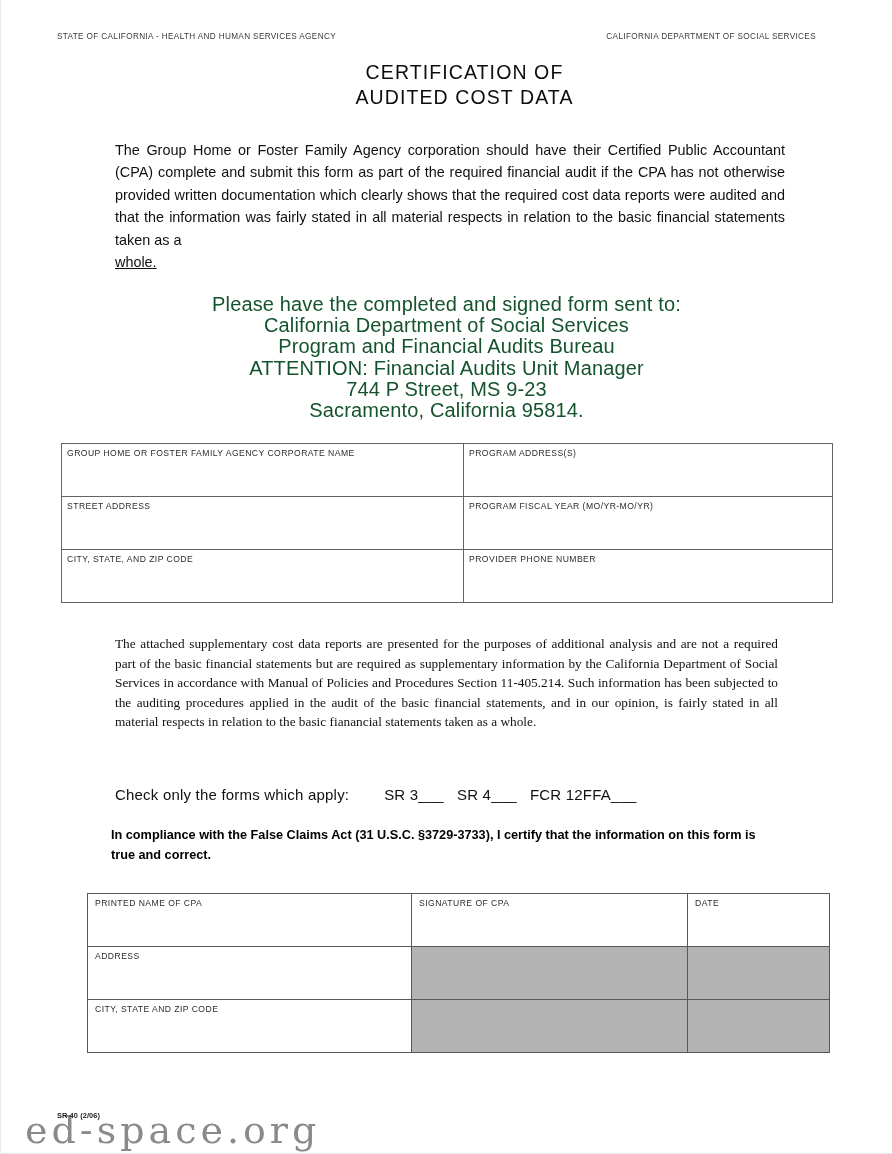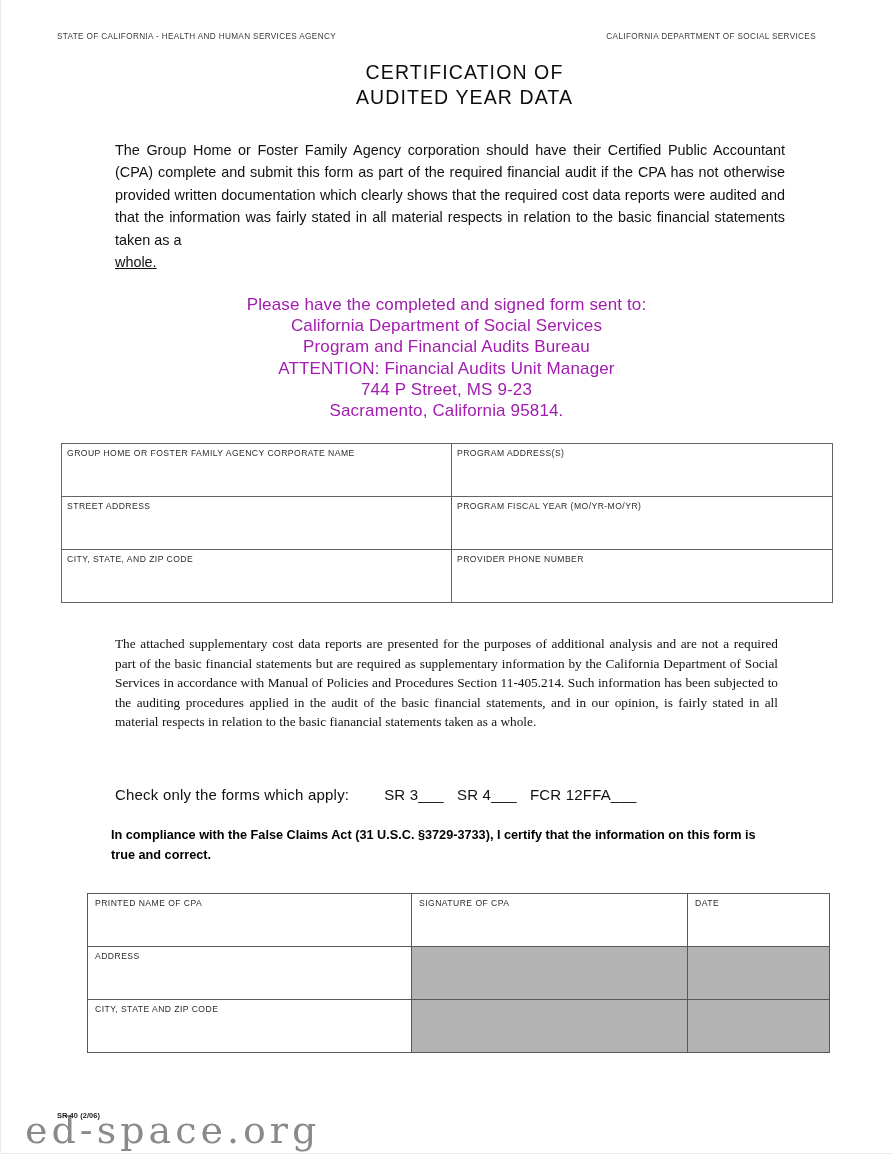--- a/index.html
+++ b/index.html
@@ -81,40 +81,40 @@
 
   
   .addr-block {
     position: absolute;
     top: 294px;
     left: 0;
     right: 0;
     text-align: center;
   }
   .addr-line {
-    font-size: 17px;
+    font-size: 20px;
     line-height: 21.2px;
-    color: #a21caf;
+    color: #14532d;
     letter-spacing: 0.15px;
   }
 
   
   .table1 {
     position: absolute;
     top: 443px;
     left: 60px;
     width: 772px;
     border-collapse: collapse;
     table-layout: fixed;
   }
   .table1 td {
     border: 1px solid #636363;
     height: 48px;
     vertical-align: top;
-    padding: 4px 0 0 5px;
+    padding: 4px 12px 0 5px;
   }
   .table1 td.col-a { width: 384px; }
   .cellhdr {
     font-size: 8.6px;
     letter-spacing: 0.45px;
     color: #2b2b2b;
     white-space: nowrap;
   }
 
   
@@ -203,21 +203,21 @@
 
 <div id="page">
 
   <div class="header-row">
     <div class="header-agency">STATE OF CALIFORNIA - HEALTH AND HUMAN SERVICES AGENCY</div>
     <div class="header-dept">CALIFORNIA DEPARTMENT OF SOCIAL SERVICES</div>
   </div>
 
   <div class="title-block">
     <div class="title-line">CERTIFICATION OF</div>
-    <div class="title-line">AUDITED YEAR DATA</div>
+    <div class="title-line">AUDITED COST DATA</div>
   </div>
 
   <div class="intro-para">
     <span>The Group Home or Foster Family Agency corporation should have their Certified Public Accountant (CPA) complete and submit this form as part of the required financial audit </span><span class="u">if the CPA has not otherwise provided written documentation which clearly shows that the required cost data reports were audited and that the information was fairly stated in all material respects in relation to the basic financial statements taken as a</span>
     <span class="lastline">whole.</span>
   </div>
 
   <div class="addr-block">
     <div class="addr-line">Please have the completed and signed form sent to:</div>
     <div class="addr-line">California Department of Social Services</div>

